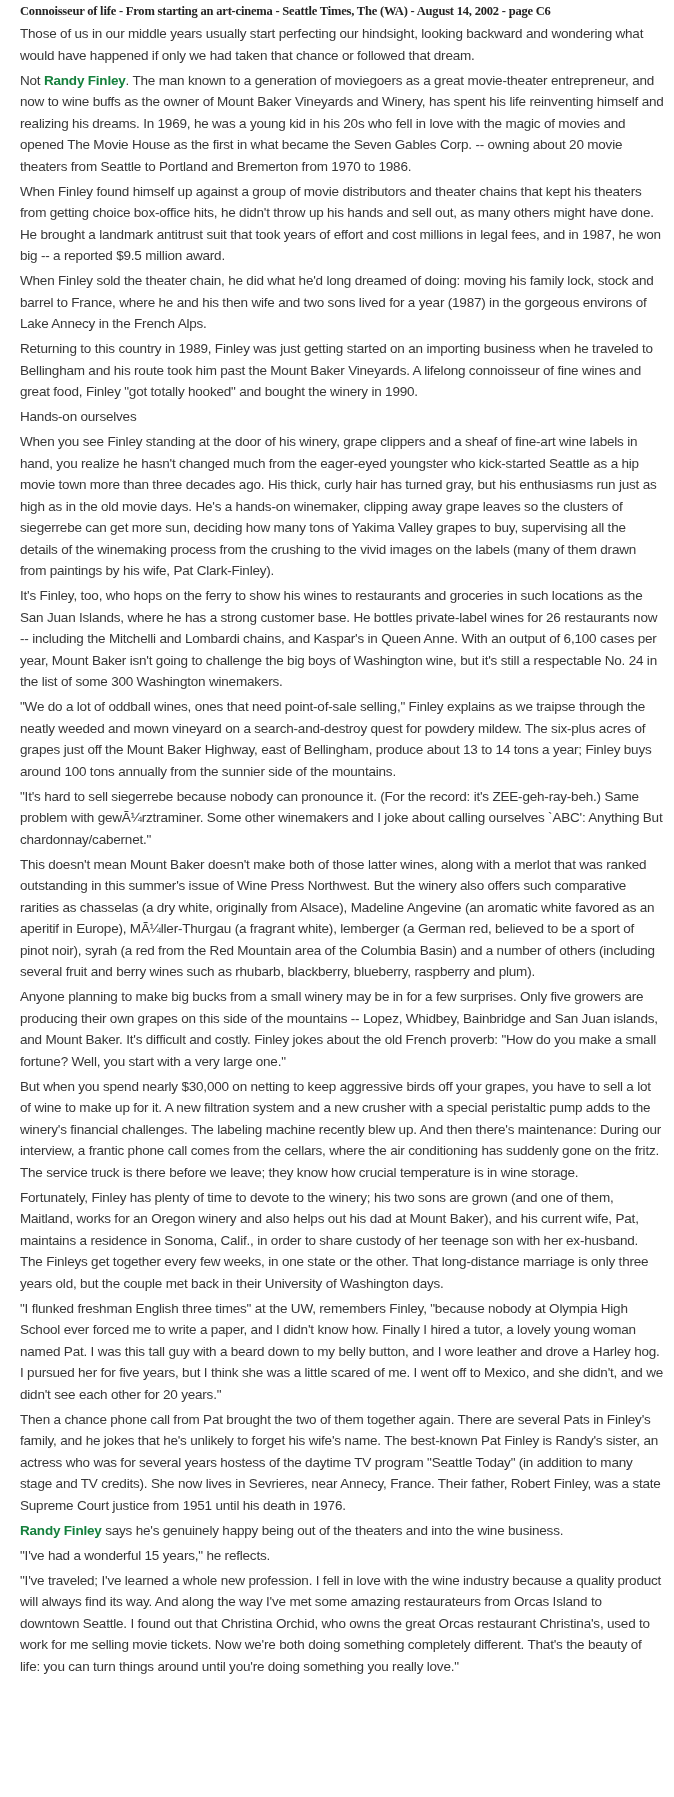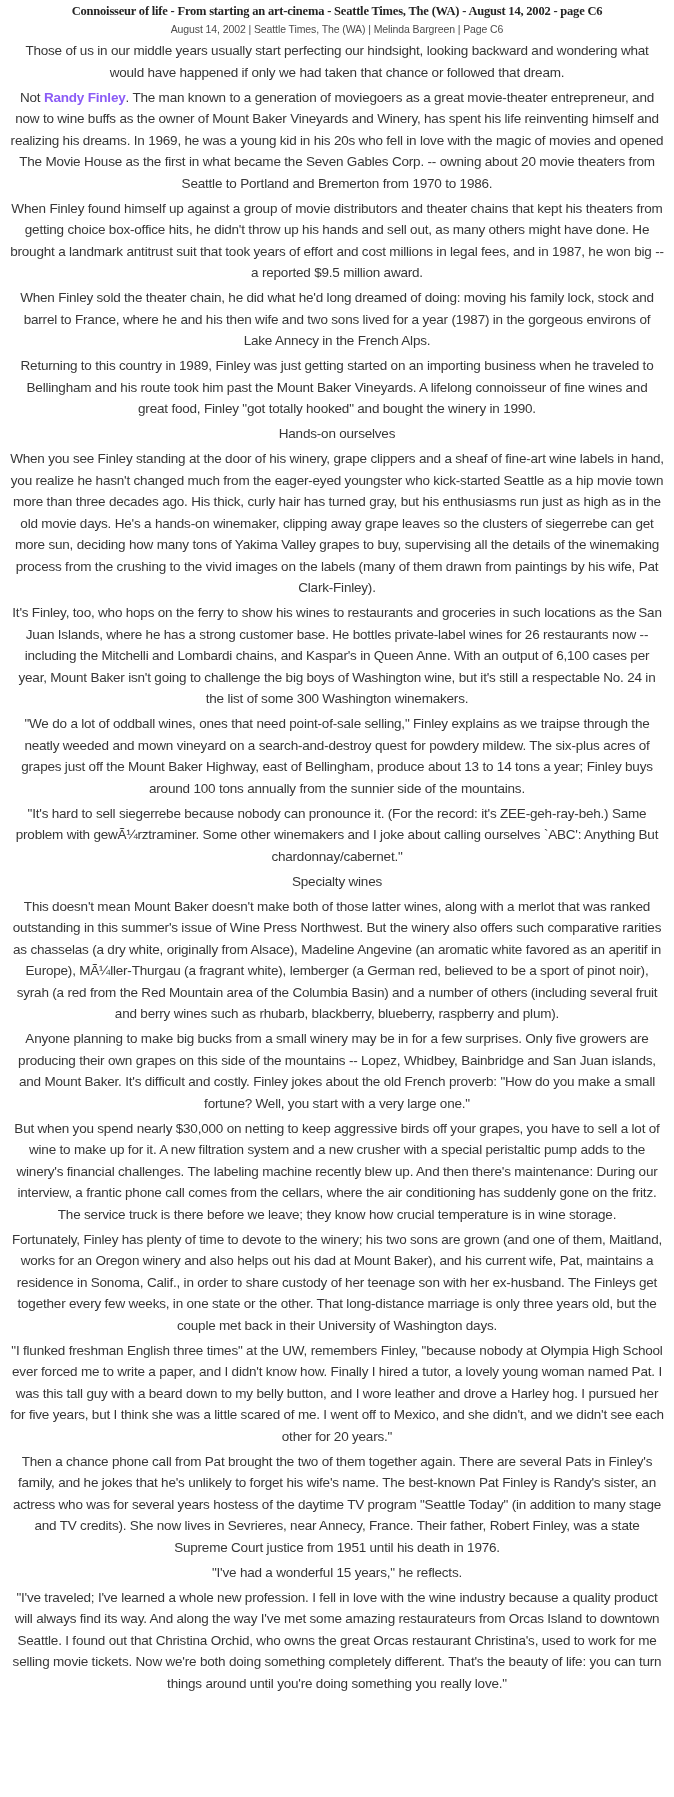--- a/index.html
+++ b/index.html
@@ -1,70 +1,69 @@
 <!DOCTYPE html>
 <html><head>
 <meta charset="utf-8">
 <style>
   html, body { margin: 0; padding: 0; background: #ffffff; }
   body {
     width: 674px; height: 1797px; overflow: hidden;
     font-family: "Liberation Sans", "DejaVu Sans", sans-serif;
     -webkit-font-smoothing: antialiased;
   }
-  .page { padding: 3px 10px 0 10px; text-align: center; }
+  .page { padding: 3px 10px 0 20px; }
   .title {
     font-family: "Liberation Serif", "DejaVu Serif", serif;
     font-size: 12.5px; font-weight: 700; color: #252525;
     letter-spacing: -0.2px; line-height: 16px; margin: 0;
     white-space: nowrap; overflow: hidden;
   }
   .meta {
     font-size: 10.5px; color: #4d4d4d; margin-top: 4px;
     line-height: 13px; letter-spacing: -0.1px;
   }
   .body { margin-top: 4px; }
   .body p, .body h2 {
     font-size: 13.5px; line-height: 21.5px; color: #373737;
     letter-spacing: -0.2px; font-weight: normal;
     margin: 0 0 3.5px 0; padding: 0;
   }
-  .body strong { font-weight: 700; color: #8b5cf6; }
+  .body strong { font-weight: 700; color: #15803d; }
 </style>
 </head>
 <body>
 
 <div class="page">
   <h1 class="title">Connoisseur of life - From starting an art-cinema - Seattle Times, The (WA) - August 14, 2002 - page C6</h1>
-  <div class="meta">August 14, 2002 | Seattle Times, The (WA) | Melinda Bargreen | Page C6</div>
 
   <div class="body">
     <p>Those of us in our middle years usually start perfecting our hindsight, looking backward and wondering what would have happened if only we had taken that chance or followed that dream.</p>
 
     <p><span>Not </span><strong>Randy Finley</strong><span>. The man known to a generation of moviegoers as a great movie-theater entrepreneur, and now to wine buffs as the owner of Mount Baker Vineyards and Winery, has spent his life reinventing himself and realizing his dreams. In 1969, he was a young kid in his 20s who fell in love with the magic of movies and opened The Movie House as the first in what became the Seven Gables Corp. -- owning about 20 movie theaters from Seattle to Portland and Bremerton from 1970 to 1986.</span></p>
 
     <p>When Finley found himself up against a group of movie distributors and theater chains that kept his theaters from getting choice box-office hits, he didn't throw up his hands and sell out, as many others might have done. He brought a landmark antitrust suit that took years of effort and cost millions in legal fees, and in 1987, he won big -- a reported $9.5 million award.</p>
     <p>When Finley sold the theater chain, he did what he'd long dreamed of doing: moving his family lock, stock and barrel to France, where he and his then wife and two sons lived for a year (1987) in the gorgeous environs of Lake Annecy in the French Alps.</p>
     <p>Returning to this country in 1989, Finley was just getting started on an importing business when he traveled to Bellingham and his route took him past the Mount Baker Vineyards. A lifelong connoisseur of fine wines and great food, Finley "got totally hooked" and bought the winery in 1990.</p>
 
     <h2>Hands-on ourselves</h2>
 
     <p>When you see Finley standing at the door of his winery, grape clippers and a sheaf of fine-art wine labels in hand, you realize he hasn't changed much from the eager-eyed youngster who kick-started Seattle as a hip movie town more than three decades ago. His thick, curly hair has turned gray, but his enthusiasms run just as high as in the old movie days. He's a hands-on winemaker, clipping away grape leaves so the clusters of siegerrebe can get more sun, deciding how many tons of Yakima Valley grapes to buy, supervising all the details of the winemaking process from the crushing to the vivid images on the labels (many of them drawn from paintings by his wife, Pat Clark-Finley).</p>
     <p>It's Finley, too, who hops on the ferry to show his wines to restaurants and groceries in such locations as the San Juan Islands, where he has a strong customer base. He bottles private-label wines for 26 restaurants now -- including the Mitchelli and Lombardi chains, and Kaspar's in Queen Anne. With an output of 6,100 cases per year, Mount Baker isn't going to challenge the big boys of Washington wine, but it's still a respectable No. 24 in the list of some 300 Washington winemakers.</p>
     <p>"We do a lot of oddball wines, ones that need point-of-sale selling," Finley explains as we traipse through the neatly weeded and mown vineyard on a search-and-destroy quest for powdery mildew. The six-plus acres of grapes just off the Mount Baker Highway, east of Bellingham, produce about 13 to 14 tons a year; Finley buys around 100 tons annually from the sunnier side of the mountains.</p>
     <p>"It's hard to sell siegerrebe because nobody can pronounce it. (For the record: it's ZEE-geh-ray-beh.) Same problem with gewÃ¼rztraminer. Some other winemakers and I joke about calling ourselves `ABC': Anything But chardonnay/cabernet."</p>
 
-    <h2>Specialty wines</h2>
 
     <p>This doesn't mean Mount Baker doesn't make both of those latter wines, along with a merlot that was ranked outstanding in this summer's issue of Wine Press Northwest. But the winery also offers such comparative rarities as chasselas (a dry white, originally from Alsace), Madeline Angevine (an aromatic white favored as an aperitif in Europe), MÃ¼ller-Thurgau (a fragrant white), lemberger (a German red, believed to be a sport of pinot noir), syrah (a red from the Red Mountain area of the Columbia Basin) and a number of others (including several fruit and berry wines such as rhubarb, blackberry, blueberry, raspberry and plum).</p>
     <p>Anyone planning to make big bucks from a small winery may be in for a few surprises. Only five growers are producing their own grapes on this side of the mountains -- Lopez, Whidbey, Bainbridge and San Juan islands, and Mount Baker. It's difficult and costly. Finley jokes about the old French proverb: "How do you make a small fortune? Well, you start with a very large one."</p>
     <p>But when you spend nearly $30,000 on netting to keep aggressive birds off your grapes, you have to sell a lot of wine to make up for it. A new filtration system and a new crusher with a special peristaltic pump adds to the winery's financial challenges. The labeling machine recently blew up. And then there's maintenance: During our interview, a frantic phone call comes from the cellars, where the air conditioning has suddenly gone on the fritz. The service truck is there before we leave; they know how crucial temperature is in wine storage.</p>
     <p>Fortunately, Finley has plenty of time to devote to the winery; his two sons are grown (and one of them, Maitland, works for an Oregon winery and also helps out his dad at Mount Baker), and his current wife, Pat, maintains a residence in Sonoma, Calif., in order to share custody of her teenage son with her ex-husband. The Finleys get together every few weeks, in one state or the other. That long-distance marriage is only three years old, but the couple met back in their University of Washington days.</p>
 
 
     <p>"I flunked freshman English three times" at the UW, remembers Finley, "because nobody at Olympia High School ever forced me to write a paper, and I didn't know how. Finally I hired a tutor, a lovely young woman named Pat. I was this tall guy with a beard down to my belly button, and I wore leather and drove a Harley hog. I pursued her for five years, but I think she was a little scared of me. I went off to Mexico, and she didn't, and we didn't see each other for 20 years."</p>
     <p>Then a chance phone call from Pat brought the two of them together again. There are several Pats in Finley's family, and he jokes that he's unlikely to forget his wife's name. The best-known Pat Finley is Randy's sister, an actress who was for several years hostess of the daytime TV program "Seattle Today" (in addition to many stage and TV credits). She now lives in Sevrieres, near Annecy, France. Their father, Robert Finley, was a state Supreme Court justice from 1951 until his death in 1976.</p>
 
+    <p><span></span><strong>Randy Finley</strong><span> says he's genuinely happy being out of the theaters and into the wine business.</span></p>
 
     <p>"I've had a wonderful 15 years," he reflects.</p>
     <p>"I've traveled; I've learned a whole new profession. I fell in love with the wine industry because a quality product will always find its way. And along the way I've met some amazing restaurateurs from Orcas Island to downtown Seattle. I found out that Christina Orchid, who owns the great Orcas restaurant Christina's, used to work for me selling movie tickets. Now we're both doing something completely different. That's the beauty of life: you can turn things around until you're doing something you really love."</p>
   </div>
 </div>
 
 </body></html>

